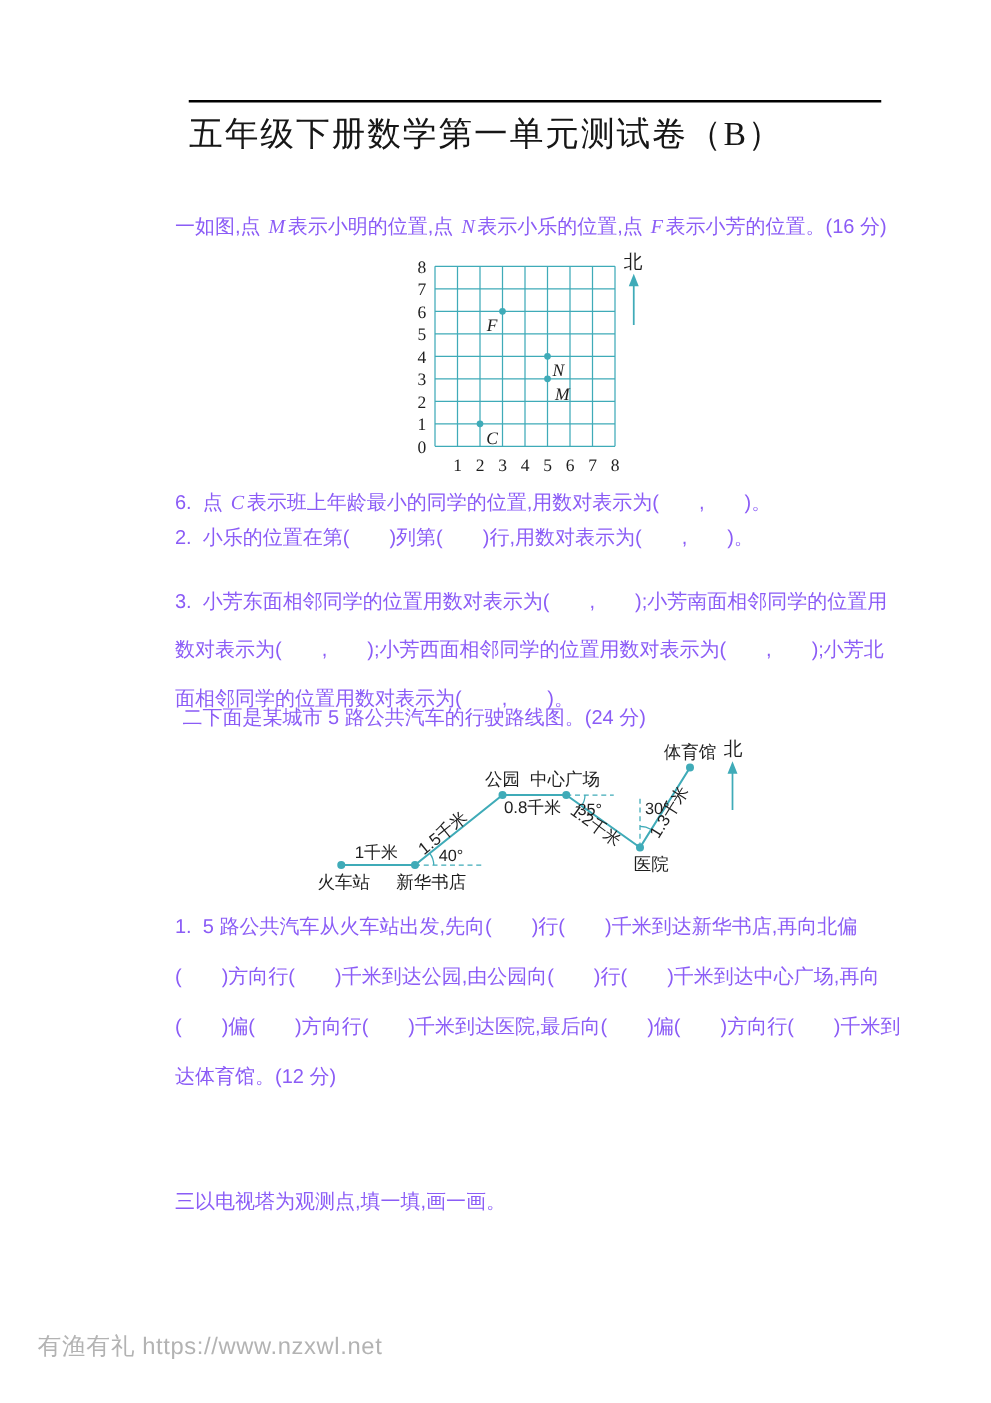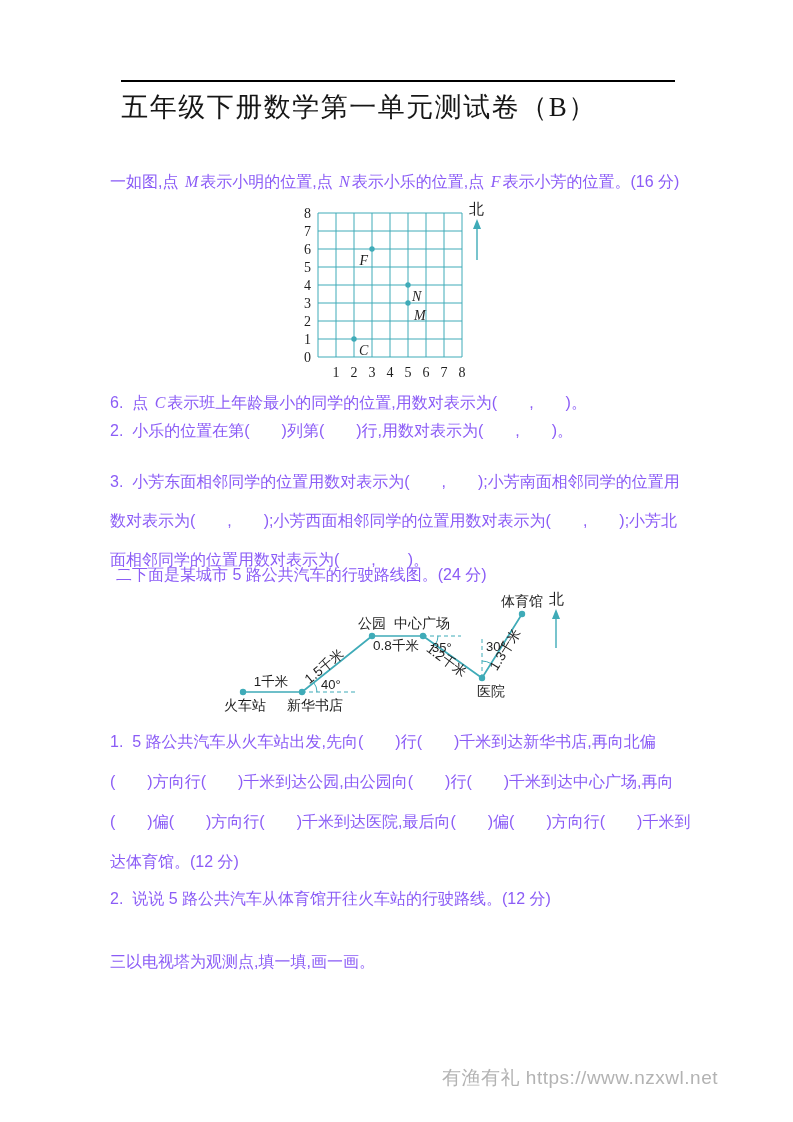--- a/index.html
+++ b/index.html
@@ -1,17 +1,17 @@
 <!DOCTYPE html>
 <html><head>
 <meta charset="utf-8">
 <style>
   html,body{margin:0;padding:0;background:#ffffff;}
   .page{position:relative;width:718px;height:1122px;background:#fff;overflow:hidden;
-        font-family:"Liberation Sans","DejaVu Sans",sans-serif;color:#2b2b2b;}
+        font-family:"Liberation Sans","DejaVu Sans",sans-serif;color:#2b2b2b;margin-left:30px;}
   .top-rule{position:absolute;left:121px;top:80px;width:554px;height:0;border-top:2px solid #000;}
   .title{position:absolute;left:0;top:88px;width:100%;margin:0;text-align:center;
          font-family:"Liberation Serif","DejaVu Serif",serif;font-weight:normal;
          font-size:27px;line-height:38px;letter-spacing:1.5px;color:#161616;}
   .line,.para{position:absolute;left:110px;margin:0;font-size:16px;line-height:20px;
          white-space:pre-wrap;font-weight:500;color:#8b5cf6;}
   .para{line-height:39px;width:578px;}
   i.pt{font-family:"Liberation Serif","DejaVu Serif",serif;font-style:italic;padding:0 2px;}
   .fig{position:absolute;}
   .gridline{stroke:#3fabb8;stroke-width:1;fill:none;}
@@ -20,21 +20,21 @@
   .dot{fill:#3fabb8;}
   .route{stroke:#3fabb8;stroke-width:1.7;fill:none;stroke-linejoin:round;}
   .dash{stroke:#3fabb8;stroke-width:1;fill:none;stroke-dasharray:4 3;}
   .arc{stroke:#3fabb8;stroke-width:1;fill:none;}
   .stop{font-size:14px;fill:#1e1e1e;font-weight:500;}
   .dist{font-size:13.5px;fill:#1e1e1e;font-weight:500;}
   .ang{font-size:13px;fill:#1e1e1e;}
   .north-t{font-size:15px;fill:#1e1e1e;font-weight:500;}
   .arrow-line{stroke:#3fabb8;stroke-width:1.4;}
   .arrow-head{fill:#3fabb8;}
-  .footer{position:absolute;left:0;top:1066px;width:100%;text-align:right;
+  .footer{position:absolute;left:0;top:1066px;width:100%;text-align:left;
           font-size:19px;line-height:24px;color:#b3b3b3;letter-spacing:.5px;}
 </style>
 </head>
 <body>
 
 <div class="page">
 
   <div class="top-rule"></div>
 
   <h1 class="title">五年级下册数学第一单元测试卷（B）</h1>
@@ -110,19 +110,18 @@
     <text class="dist" text-anchor="middle" transform="translate(304,64) rotate(-58)">1.3千米</text>
     <text class="ang" x="116" y="101">40°</text>
     <text class="ang" x="227" y="64">35°</text>
     <text class="ang" x="281" y="63">30°</text>
     <text class="north-t" x="344" y="16">北</text>
     <line class="arrow-line" x1="351" y1="60" x2="351" y2="29"></line>
     <polygon class="arrow-head" points="351,21 347,31 355,31"></polygon>
   </svg>
 
   <p class="para" style="top:722px;width:582px;line-height:40px;">1.  5 路公共汽车从火车站出发,先向(　　)行(　　)千米到达新华书店,再向北偏(　　)方向行(　　)千米到达公园,由公园向(　　)行(　　)千米到达中心广场,再向(　　)偏(　　)方向行(　　)千米到达医院,最后向(　　)偏(　　)方向行(　　)千米到达体育馆。(12 分)</p>
-  <p class="line" style="top:889px;">2.  说说 5 路公共汽车从体育馆开往火车站的行驶路线。(12 分)</p>
 
   <p class="line" style="top:952px;">三以电视塔为观测点,填一填,画一画。</p>
 
   <div class="footer">有渔有礼 https://www.nzxwl.net</div>
 
 </div>
 
 </body></html>

